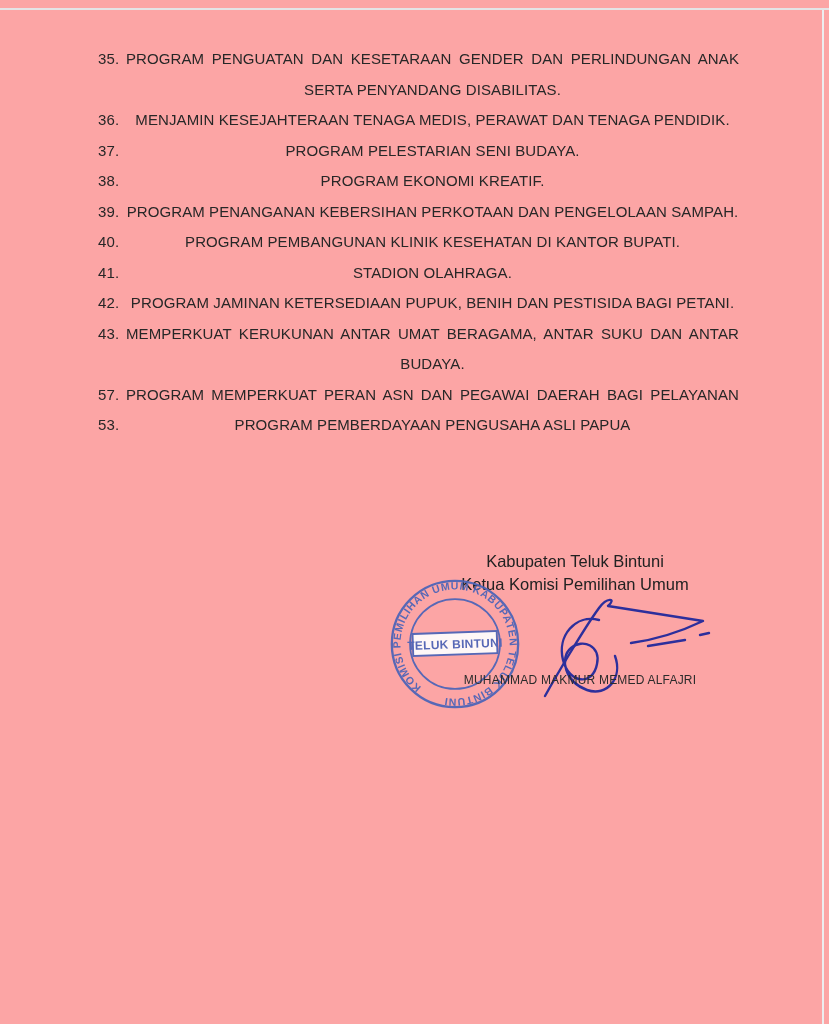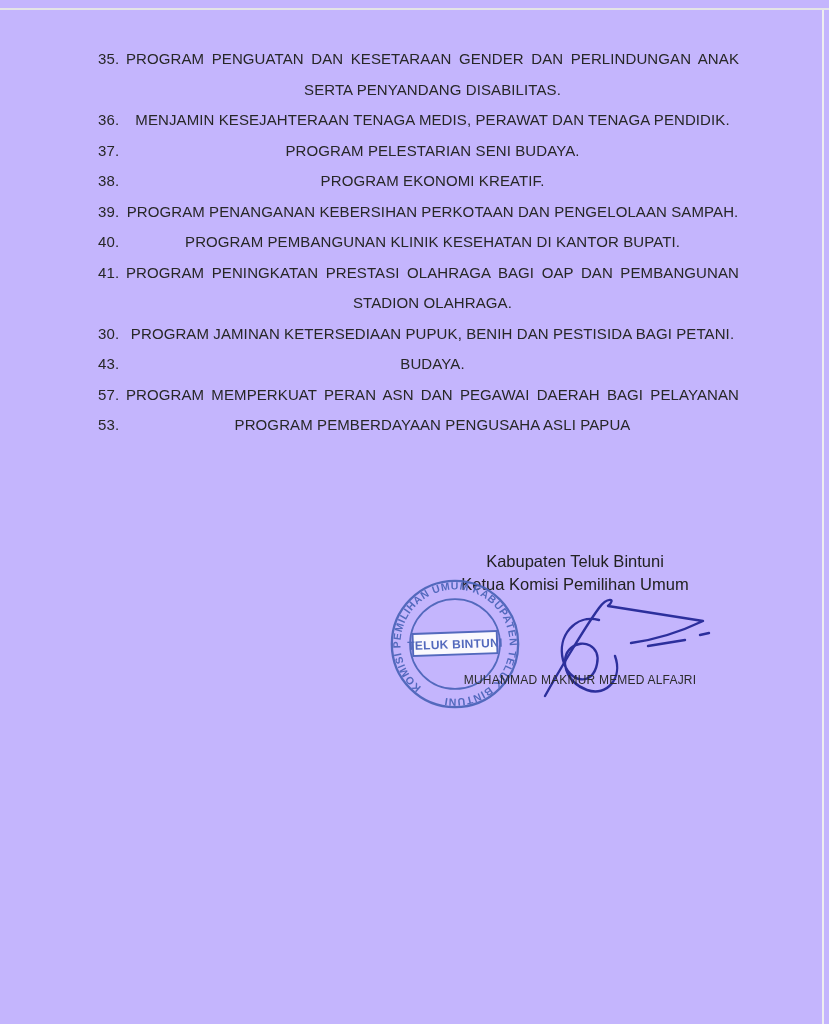--- a/index.html
+++ b/index.html
@@ -4,21 +4,21 @@
 <style>
   html, body {
     margin: 0;
     padding: 0;
     background: #ffffff;
   }
   .page {
     position: relative;
     width: 829px;
     height: 1024px;
-    background: #c4b5fd;
+    background: #fca5a5;
     overflow: hidden;
     font-family: "Liberation Sans", sans-serif;
     color: #262626;
   }
   .edge-top {
     position: absolute;
     left: 0; top: 8px;
     width: 829px; height: 2px;
     background: #e4e4e6;
   }
@@ -149,35 +149,35 @@
     <div class="item">
       <span class="num">40.</span>
       <span class="itext">
           <span class="line last">PROGRAM PEMBANGUNAN KLINIK KESEHATAN DI KANTOR BUPATI.</span>
         </span>
     </div>
 
     <div class="item">
       <span class="num">41.</span>
       <span class="itext">
-          <span class="line justify">PROGRAM PENINGKATAN PRESTASI OLAHRAGA BAGI OAP DAN PEMBANGUNAN</span>
           <span class="line last">STADION OLAHRAGA.</span>
         </span>
     </div>
 
     <div class="item">
-      <span class="num">30.</span>
+      <span class="num">42.</span>
       <span class="itext">
           <span class="line last">PROGRAM JAMINAN KETERSEDIAAN PUPUK, BENIH DAN PESTISIDA BAGI PETANI.</span>
         </span>
     </div>
 
     <div class="item">
       <span class="num">43.</span>
       <span class="itext">
+          <span class="line justify">MEMPERKUAT KERUKUNAN ANTAR UMAT BERAGAMA, ANTAR SUKU DAN ANTAR</span>
           <span class="line last">BUDAYA.</span>
         </span>
     </div>
 
     <div class="item">
       <span class="num">57.</span>
       <span class="itext">
           <span class="line justify">PROGRAM MEMPERKUAT PERAN ASN DAN PEGAWAI DAERAH BAGI PELAYANAN</span>
         </span>
     </div>

